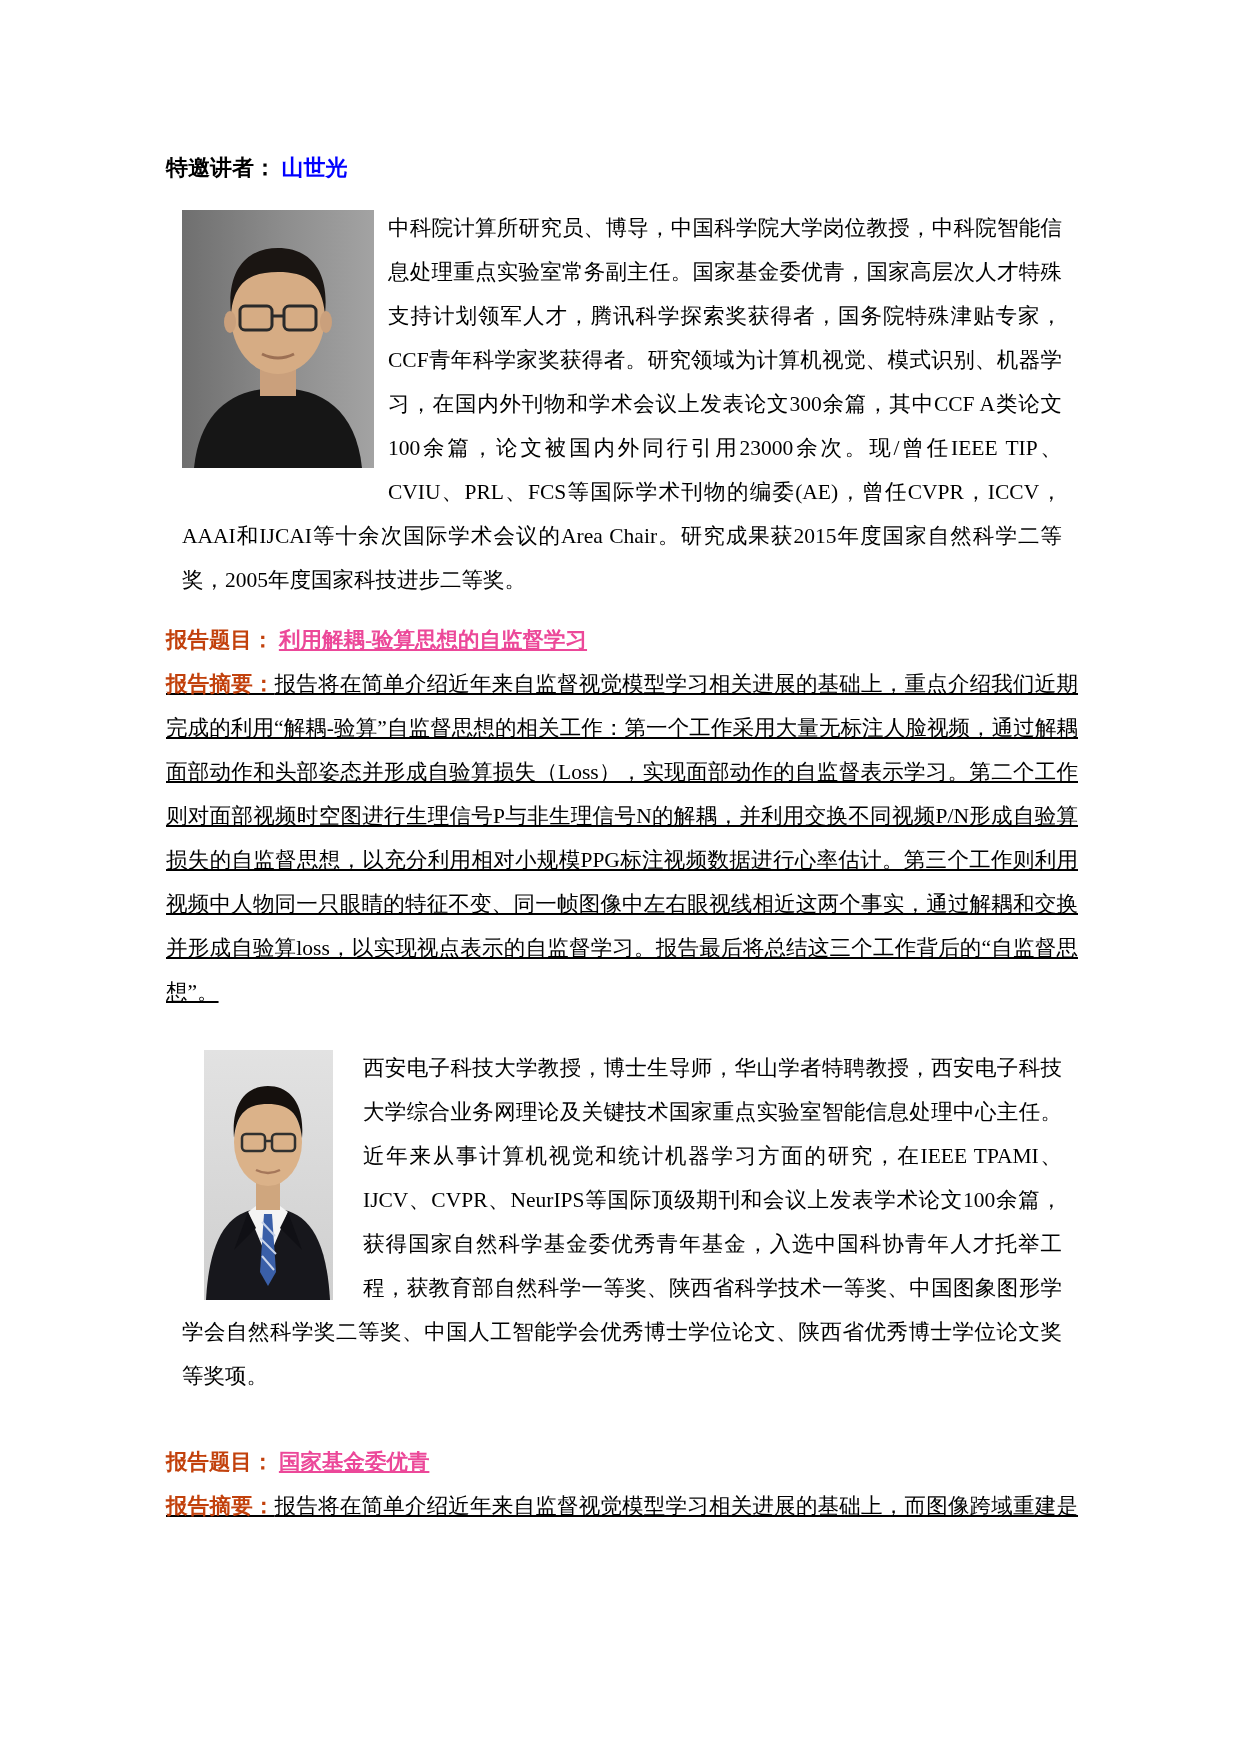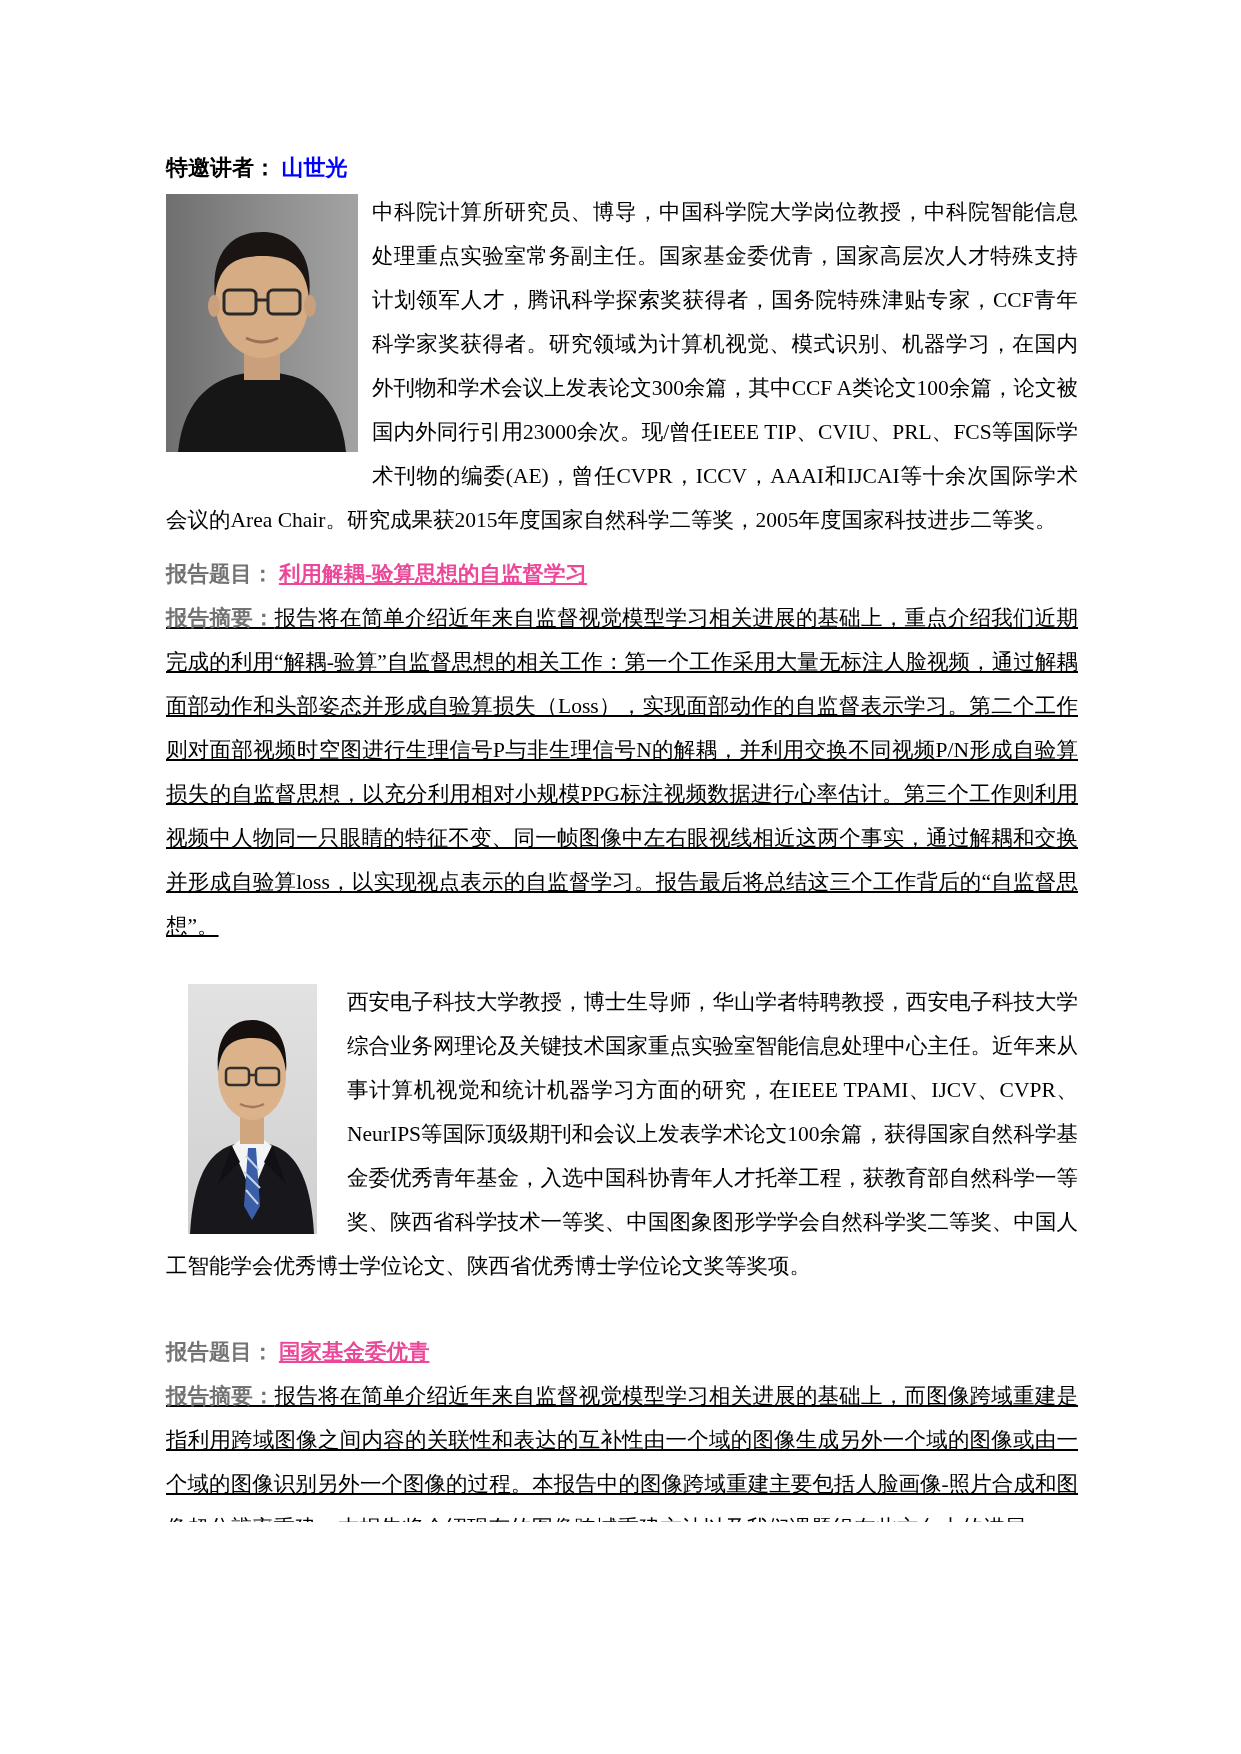--- a/index.html
+++ b/index.html
@@ -23,41 +23,41 @@
     font-weight: bold;
     line-height: 44px;
     text-align: left;
   }
   .speaker-heading .name-link {
     color: #0000ff;
     font-weight: bold;
     text-decoration: none;
     cursor: pointer;
   }
-  .bio { margin: 0; }
+  .bio { margin: 16px; }
   .bio::after { content: ""; display: block; clear: both; }
   .photo {
     float: left;
     overflow: hidden;
   }
   .photo-1 {
     width: 192px; height: 258px;
     margin: 4px 14px 6px 0;
   }
   .photo-2 {
     width: 129px; height: 250px;
     margin: 4px 30px 6px 22px;
   }
   .photo svg { display: block; width: 100%; height: 100%; }
   .talk-title-line {
     margin: 10px 0 0 0;
     text-align: left;
     line-height: 44px;
   }
-  .label-bold { font-weight: bold; color: #737373; }
+  .label-bold { font-weight: bold; color: #c2410c; }
   .title-link {
     color: #ec4899;
     font-weight: bold;
     text-decoration: underline;
     cursor: pointer;
   }
   .abstract { margin: 0; text-decoration: underline; }
   .section-2 { margin-top: 32px; }
   .talk-title-line.second { margin-top: 42px; }
 </style>

